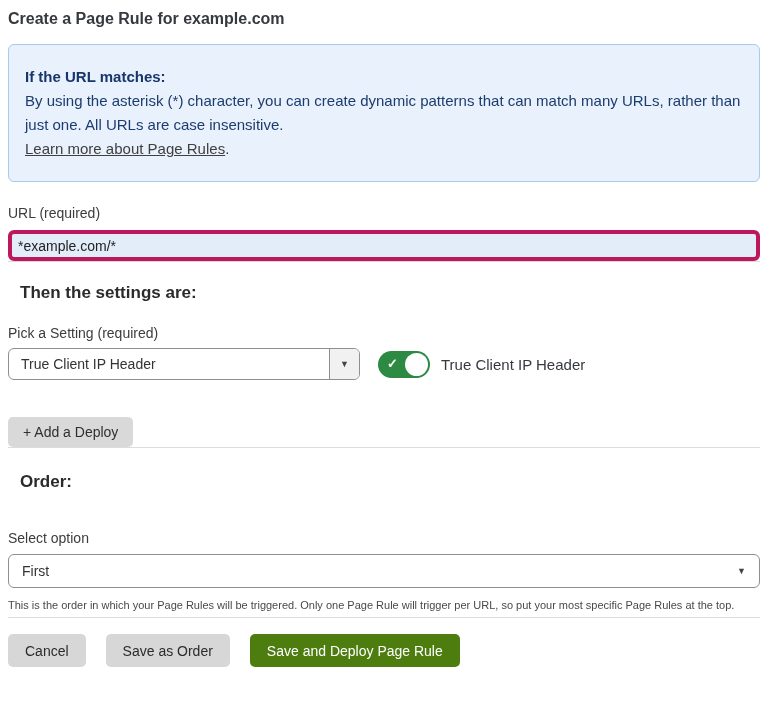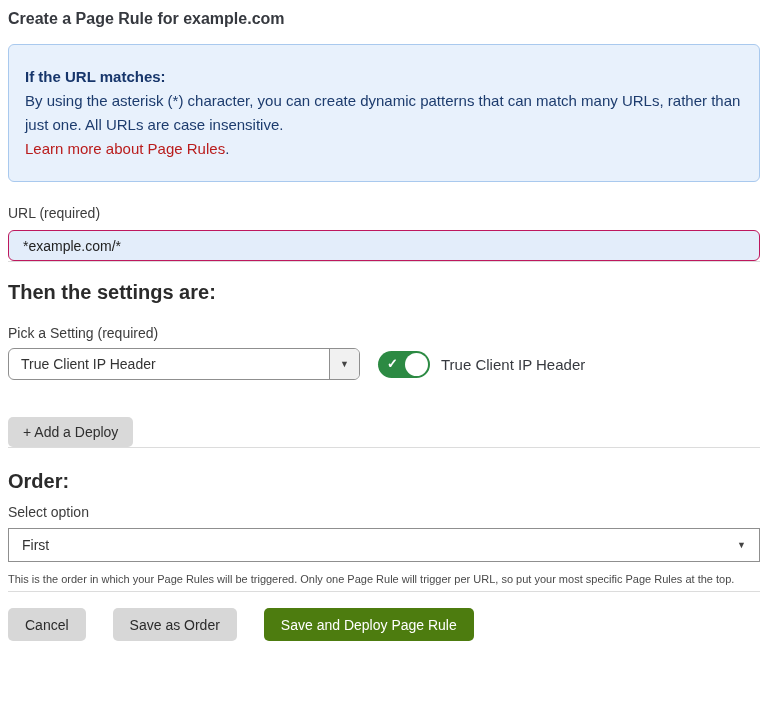--- a/index.html
+++ b/index.html
@@ -30,57 +30,58 @@
     padding: 20px 16px;
     font-size: 15px;
     line-height: 24px;
     color: #1d3c6e;
   }
   .info-heading {
     font-weight: bold;
     color: #17366b;
   }
   .info-link {
-    color: #b91c1c;
+    color: #404040;
+    text-decoration: underline;
     cursor: pointer;
   }
   .info-link-suffix { color: #1d3c6e; }
   .field-label {
     display: block;
     font-size: 14px;
     line-height: 18px;
     color: #3c3c3c;
   }
   .url-label { margin: 22px 0 8px 0; }
   .url-input {
     width: 100%;
     height: 31px;
     background: #e3edfa;
-    border: 1px solid #be185d;
-    border-radius: 6px;
-    padding: 0 14px;
+    border: 4px solid #be185d;
+    border-radius: 6px;
+    padding: 0 6px;
     font-size: 14px;
     color: #222;
     font-family: "Liberation Sans", sans-serif;
     outline: none;
   }
   hr.divider {
     border: none;
     border-top: 1px solid #dcdcdc;
     margin: 0;
   }
   .divider-1 { margin-top: 39px; }
   .divider-2 { margin-top: 14px; }
   .divider-3 { margin-top: 17px; }
   .section-heading {
-    font-size: 20px;
+    font-size: 17px;
     line-height: 19px;
     font-weight: bold;
     color: #2b2b2b;
-    margin: 0;
+    margin: 12px;
   }
   .settings-heading { margin-top: 21px; }
   .picker-label { margin: 22px 0 6px 0; }
   .setting-row {
     display: flex;
     align-items: center;
   }
   .setting-select {
     width: 352px;
     height: 32px;
@@ -153,47 +154,47 @@
     padding: 0 15px;
     background: #d9d9d9;
     border: none;
     border-radius: 5px;
     font-size: 14px;
     color: #2f2f2f;
     font-family: "Liberation Sans", sans-serif;
     cursor: pointer;
   }
   .order-heading { margin-top: 24px; }
-  .order-label { margin: 12px 0 7px 0; }
+  .order-label { margin: 38px 0 7px 0; }
   .order-select {
     width: 100%;
     height: 33px;
     border: 1px solid #8f8f8f;
-    border-radius: 0;
+    border-radius: 6px;
     background: #ffffff;
     display: flex;
     align-items: center;
     justify-content: space-between;
     padding: 16px 13px;
     cursor: pointer;
   }
   .order-select .select-value {
     font-size: 14px;
     color: #333;
   }
   .help-text {
     margin-top: 5px;
     font-size: 11px;
     line-height: 24px;
     color: #494949;
   }
   .footer {
     margin-top: 16px;
     display: flex;
-    gap: 27px;
+    gap: 20px;
   }
   .btn {
     height: 33px;
     padding: 0 17px;
     border: none;
     border-radius: 5px;
     font-size: 14px;
     font-family: "Liberation Sans", sans-serif;
     cursor: pointer;
   }

